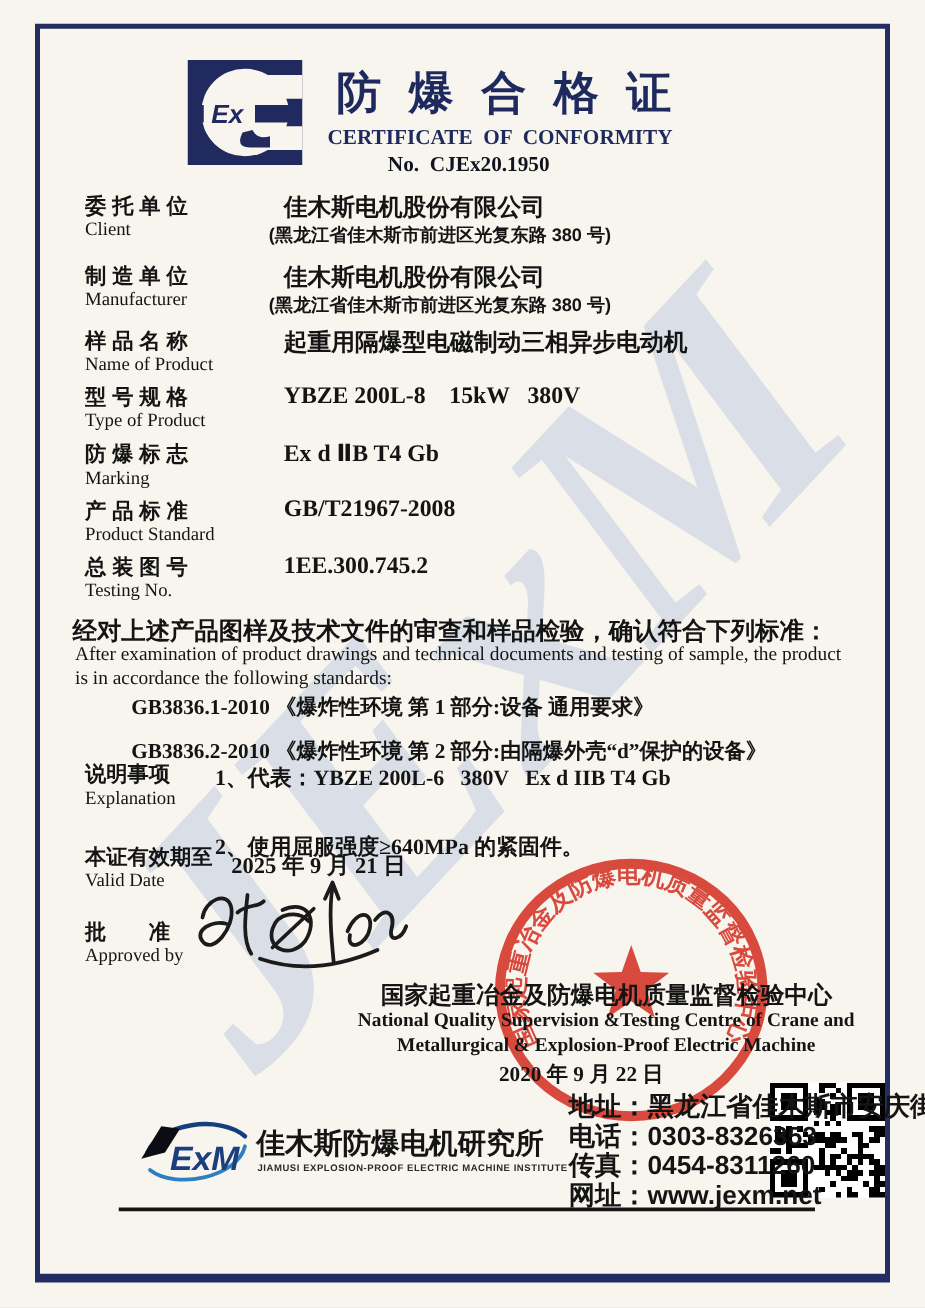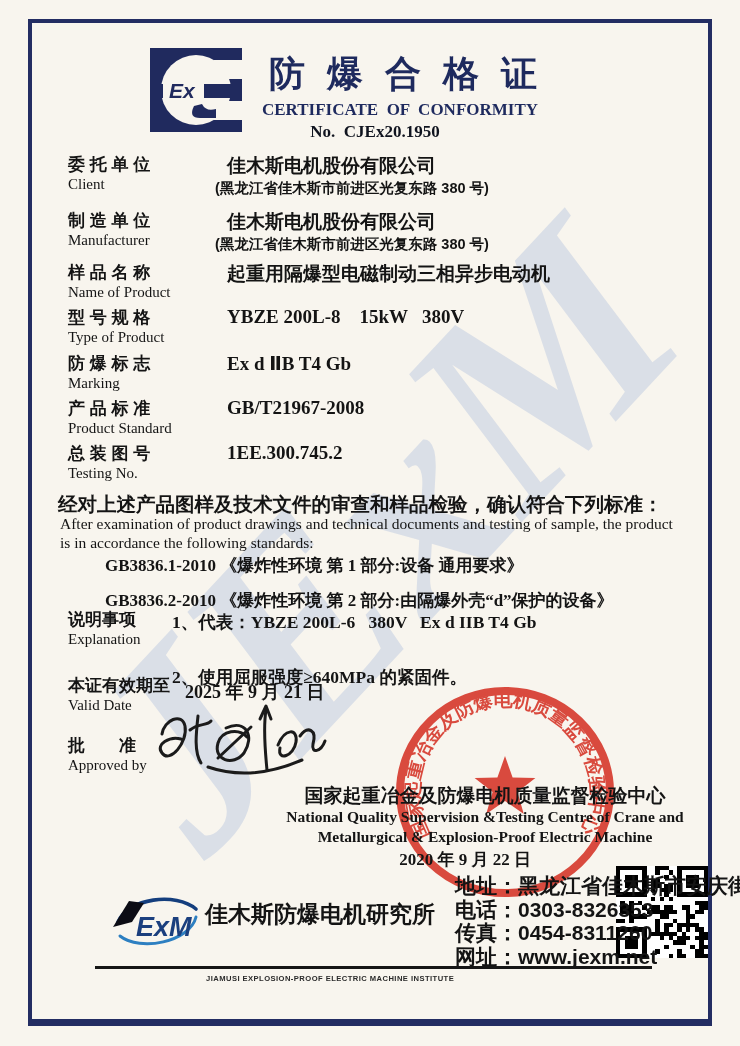--- a/index.html
+++ b/index.html
@@ -51,21 +51,21 @@
   .vdate{left:185px; top:680px; font-size:18px; font-weight:600; font-family:"Liberation Serif","DejaVu Sans",serif; white-space:pre;}
   
   .auth-cn{left:295px; top:783px; width:380px; text-align:center; font-size:19px; font-weight:bold; white-space:nowrap;}
   .auth-en{left:285px; width:400px; text-align:center; font-family:"Liberation Serif","DejaVu Serif",serif; font-size:15.5px; font-weight:bold;}
   .auth-date{left:295px; top:848px; width:340px; text-align:center; font-size:17px; font-weight:600;
              font-family:"Liberation Serif","DejaVu Sans",serif; white-space:pre;}
   .stamp{left:388px; top:680px; opacity:0.84; mix-blend-mode:multiply;}
   .sig{left:150px; top:700px;}
   
   .iss-cn{left:205px; top:899px; font-size:23px; font-weight:bold; white-space:nowrap;}
-  .iss-en{left:206px; top:930px; font-size:7.6px; font-weight:bold; letter-spacing:0.45px; color:#2a2a2a; white-space:nowrap;margin-top:44px;}
+  .iss-en{left:206px; top:930px; font-size:7.6px; font-weight:bold; letter-spacing:0.45px; color:#2a2a2a; white-space:nowrap;}
   .contacts{left:455px; top:874px; font-size:21px; font-weight:bold; line-height:23.5px; white-space:nowrap;}
   .qr{left:616px; top:866px; width:92px; height:92px; background:#fff;}
   .divider{left:95px; top:966px; width:557px; height:3px; background:#161616;}
   .fnote-bottom{left:30px; top:978px; width:676px; text-align:center; font-size:15px; font-weight:bold; white-space:nowrap;}
 </style>
 </head>
 <body>
 
 <div class="page">
   <div class="frame"></div>

